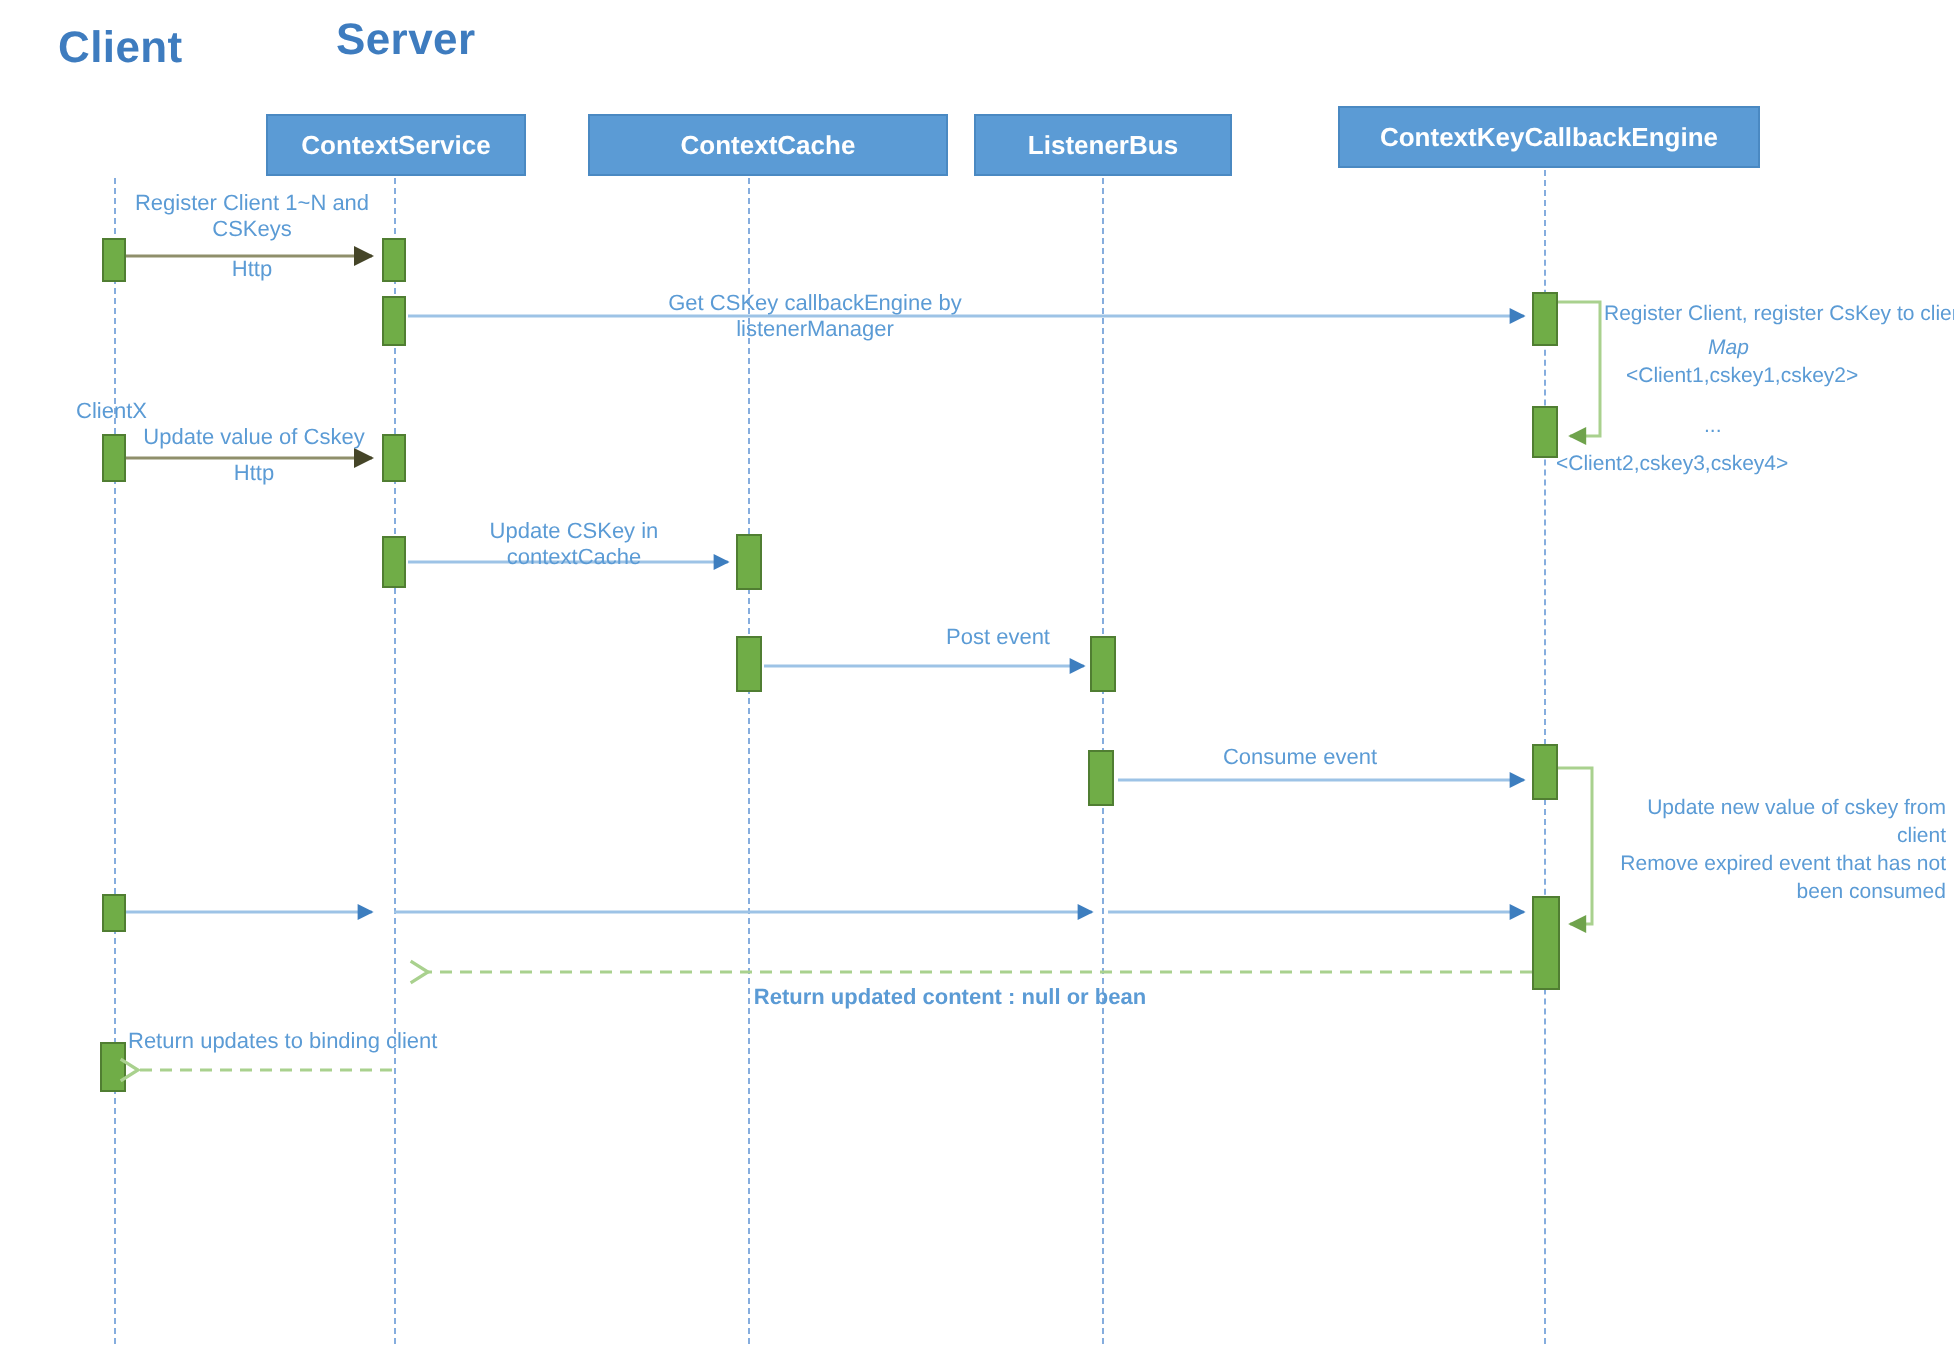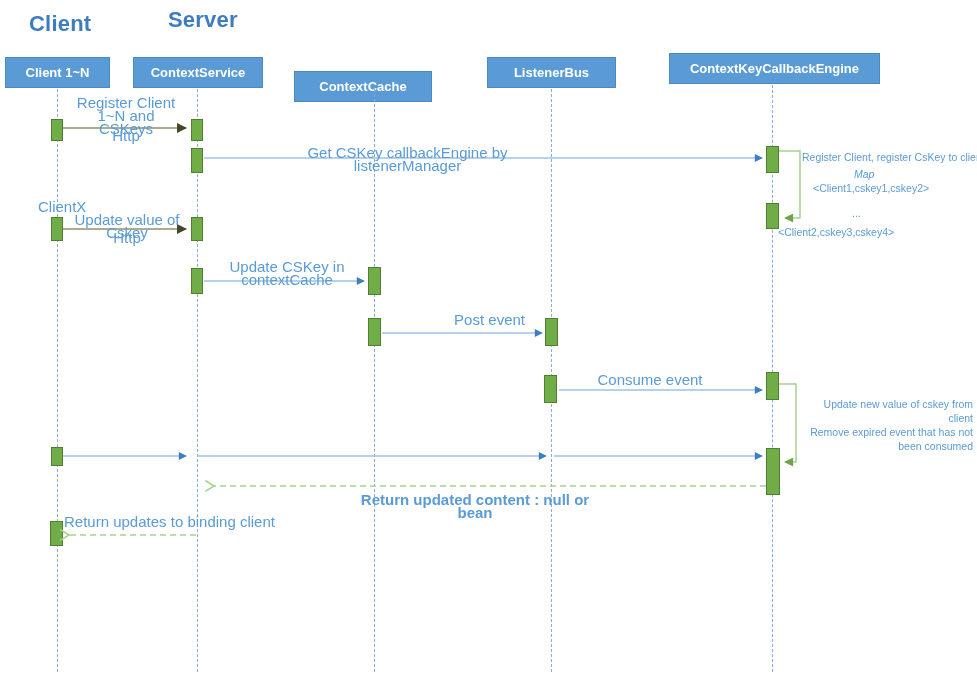--- a/index.html
+++ b/index.html
@@ -16,38 +16,37 @@
     display:flex;align-items:center;justify-content:center;white-space:nowrap;
   }
   .lifeline{
     position:absolute;width:0;border-left:1px dashed #85adde;
   }
   .bar{
     position:absolute;background:#70ad47;border:1px solid #507e32;box-sizing:border-box;
   }
   .arrow-layer{position:absolute;left:0;top:0;width:977px;height:679px;}
   .lbl{
-    position:absolute;color:#5b9bd5;font-size:15px;line-height:13px;white-space:nowrap;
+    position:absolute;color:#5b9bd5;font-size:11px;line-height:13px;white-space:nowrap;
   }
   .lbl.center{text-align:center;white-space:normal;}
   .lbl.note{font-size:10.5px;line-height:13px;}
   .note-block{position:absolute;color:#5b9bd5;font-size:10.5px;line-height:14px;text-align:center;}
   .note-block p{margin:0;}
 </style>
 </head>
 <body>
 
 <div class="canvas">
 
   <div class="section-title" style="left:29px;top:11px;">Client</div>
   <div class="section-title" style="left:168px;top:7px;">Server</div>
 
-  <div class="head-box" style="left:5px;top:57px;width:105px;">Client 1~N</div>
   <div class="head-box" style="left:133px;top:57px;width:130px;">ContextService</div>
-  <div class="head-box" style="left:294px;top:71px;width:138px;">ContextCache</div>
+  <div class="head-box" style="left:294px;top:57px;width:180px;">ContextCache</div>
   <div class="head-box" style="left:669px;top:53px;width:211px;">ContextKeyCallbackEngine</div>
   <div class="head-box" style="left:487px;top:57px;width:129px;">ListenerBus</div>
 
   <div class="lifeline" style="left:57px;top:89px;height:583px;"></div>
   <div class="lifeline" style="left:197px;top:89px;height:583px;"></div>
   <div class="lifeline" style="left:374px;top:89px;height:583px;"></div>
   <div class="lifeline" style="left:551px;top:89px;height:583px;"></div>
   <div class="lifeline" style="left:772px;top:85px;height:587px;"></div>
 
   <div class="bar" style="left:51px;top:119px;width:12px;height:22px;"></div>

